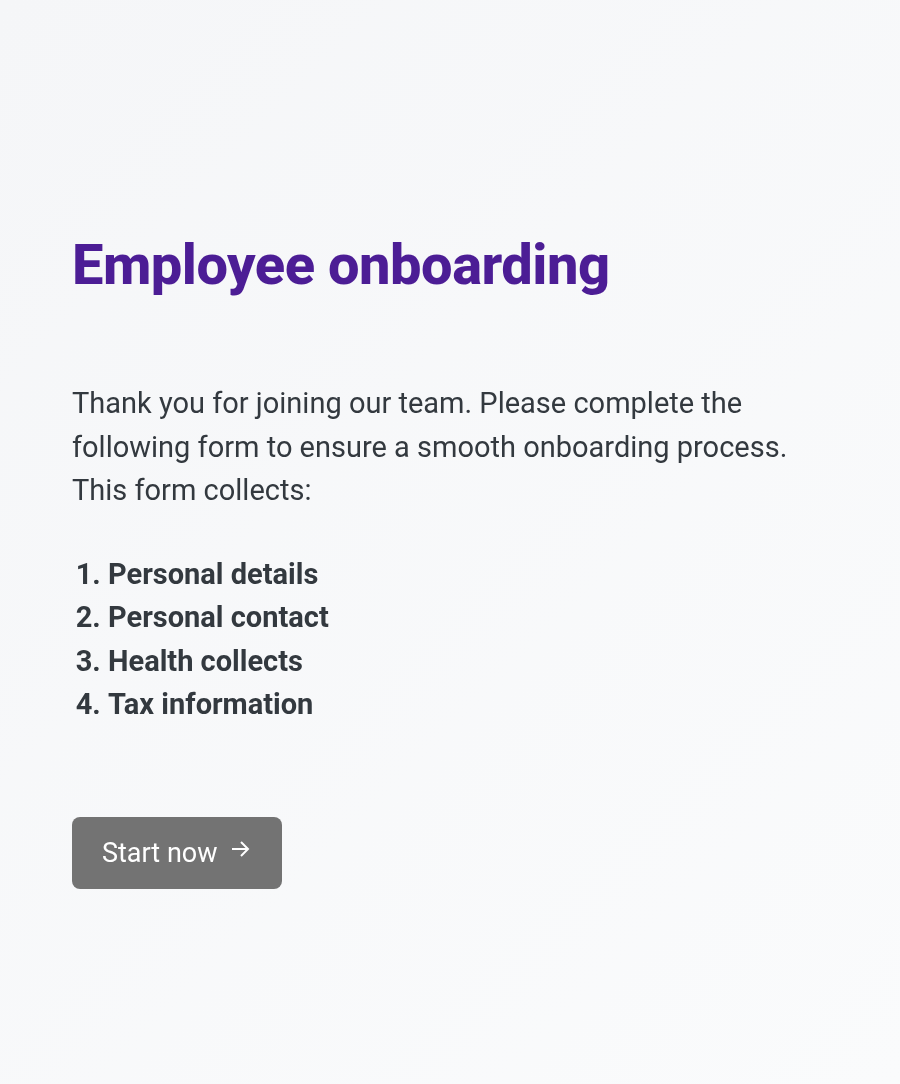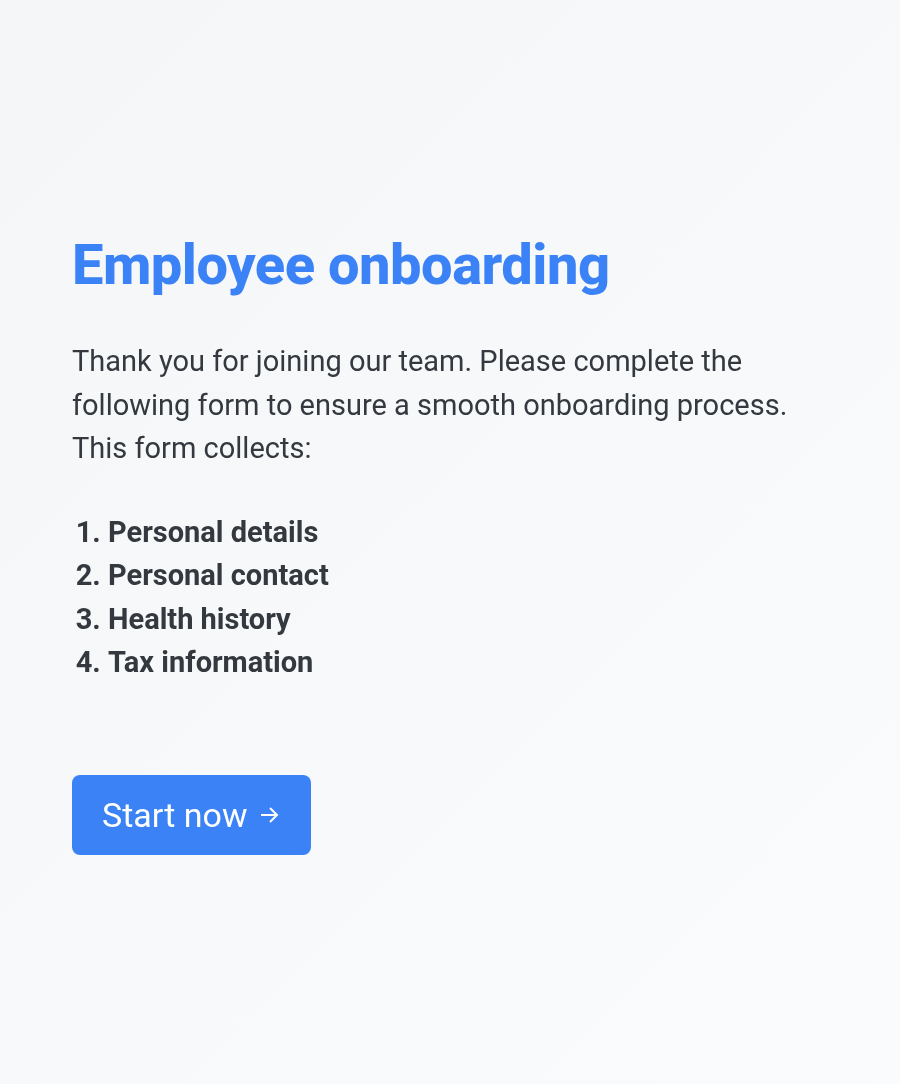--- a/index.html
+++ b/index.html
@@ -12,53 +12,53 @@
       width: 900px;
       height: 1084px;
       background: linear-gradient(135deg, #f5f6f8 0%, #fafbfc 100%);
       font-family: -apple-system, BlinkMacSystemFont, "Segoe UI", Roboto, Helvetica, Arial, sans-serif;
       padding: 72px;
     }
     
     .heading {
       font-size: 56px;
       font-weight: 800;
-      color: #3b82f6;
+      color: #4c1d95;
       margin-top: 160px;
       letter-spacing: -0.5px;
     }
     
     .intro {
       font-size: 29px;
       color: #33393f;
-      margin-top: 42px;
+      margin-top: 84px;
       line-height: 1.5;
       font-weight: 400;
     }
     
     .list {
       margin-top: 40px;
       padding-left: 36px;
       font-size: 29px;
       color: #33393f;
       line-height: 1.5;
       font-weight: bold;
     }
     
     .list li {
       margin: 0;
     }
     
     .start-button {
       display: inline-flex;
-      align-items: center;
+      align-items: flex-start;
       gap: 10px;
-      background: #3b82f6;
+      background: #737373;
       color: #ffffff;
-      font-size: 34px;
+      font-size: 27px;
       font-weight: 400;
       padding: 20px 30px;
       border: none;
       border-radius: 8px;
       margin-top: 90px;
       cursor: pointer;
       font-family: inherit;
     }
     
     .start-button svg {
@@ -74,21 +74,21 @@
 
 
 
 <h1 class="heading">Employee onboarding</h1>
 
 <p class="intro">Thank you for joining our team. Please complete the following form to ensure a smooth onboarding process. This form collects:</p>
 
 <ol class="list">
   <li>Personal details</li>
   <li>Personal contact</li>
-  <li>Health history</li>
+  <li>Health collects</li>
   <li>Tax information</li>
 </ol>
 
 <button class="start-button">
   <span>Start now</span>
   <svg viewBox="0 0 24 24">
     <line x1="4" y1="12" x2="20" y2="12"></line>
     <polyline points="13 5 20 12 13 19"></polyline>
   </svg>
 </button>

